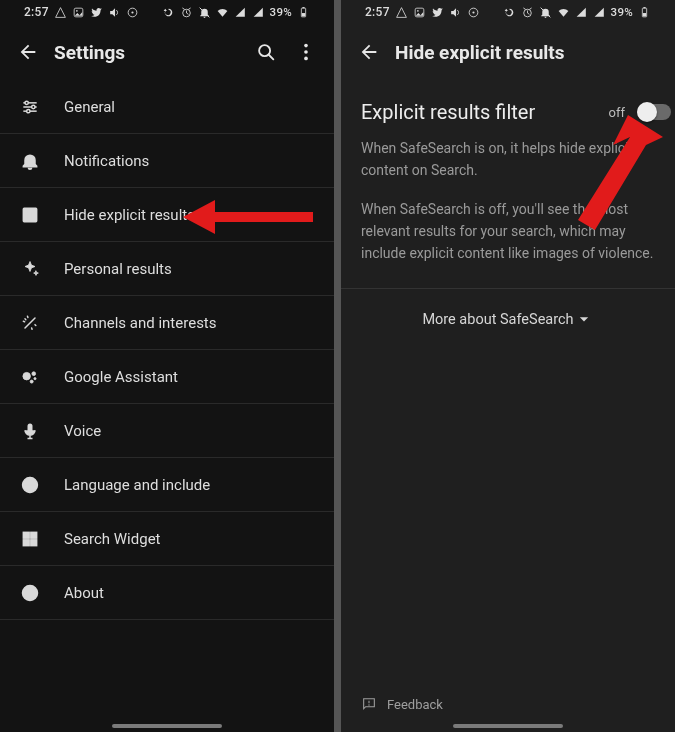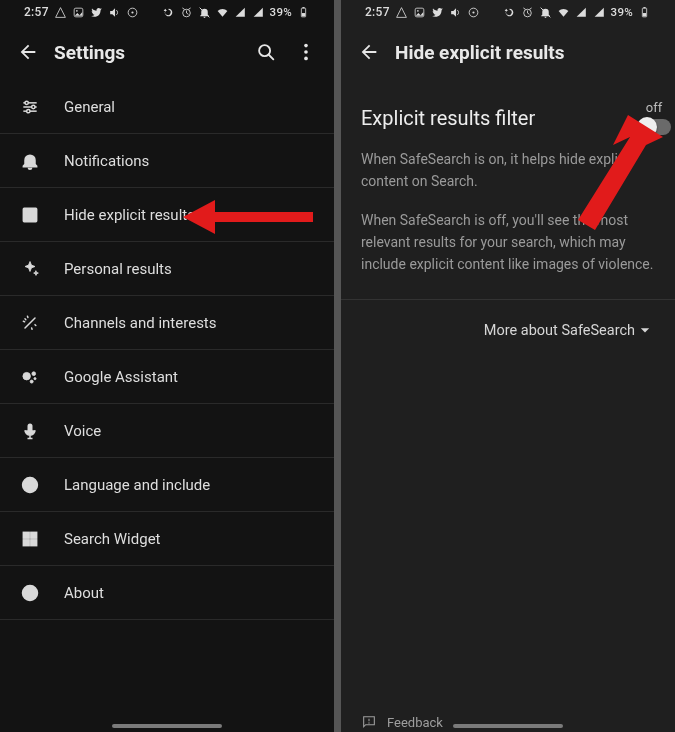--- a/index.html
+++ b/index.html
@@ -26,31 +26,31 @@
   .list { padding: 0 0 0 0; }
   .row { display: flex; align-items: center; height: 54px; padding: 0 18px 0 18px; border-bottom: 1px solid #2a2a2a; color: #dedede; font-size: 15px; }
   .row .ric { width: 24px; height: 24px; margin-right: 22px; display:flex; align-items:center; justify-content:center; }
   .row .ric svg { width:20px; height:20px; fill:#d9d9d9; stroke:#d9d9d9; }
   .row .rlabel { flex:1; }
 
   
   .section { padding: 20px 4px 0 20px; color:#d8d8d8; }
   .sec-head { display:flex; align-items:center; justify-content:space-between; margin-bottom: 14px; }
   .sec-title { font-size: 20px; color:#ededed; font-weight:400; }
-  .toggle-wrap { display:flex; align-items:center; gap:4px;flex-direction:column; }
+  .toggle-wrap { display:flex; align-items:center; gap:12px; }
   .toggle-label { font-size: 13px; color:#bdbdbd; }
   .switch { width: 34px; height: 16px; background:#6a6a6a; border-radius: 10px; position:relative; }
   .switch .knob { position:absolute; left:0; top:-2px; width:20px; height:20px; background:#eee; border-radius:50%; box-shadow:0 1px 2px rgba(0,0,0,.5); }
   .para { font-size: 14px; line-height: 1.55; color:#9a9a9a; margin-bottom: 18px; }
   .hr { border:0; border-top:1px solid #333; margin: 24px -20px 0 -20px; }
 
-  .expander { display:flex; align-items:center; justify-content:flex-end; padding: 20px 20px; color:#d6d6d6; font-size:14.5px; }
+  .expander { display:flex; align-items:center; justify-content:center; padding: 20px 20px; color:#d6d6d6; font-size:14.5px; }
   .expander svg { width:20px; height:20px; fill:#d6d6d6; }
 
-  .feedback { position:absolute; bottom:2px; left:20px; display:flex; align-items:center; gap:10px; color:#9e9e9e; font-size:13px; }
+  .feedback { position:absolute; bottom:20px; left:20px; display:flex; align-items:center; gap:10px; color:#9e9e9e; font-size:13px; }
   .feedback svg { width:16px; height:16px; fill:#9e9e9e; }
 
   .navhint { position:absolute; bottom:4px; left:50%; transform:translateX(-50%); width:110px; height:4px; background:#7a7a7a; border-radius:3px; }
 
   
   .arrow { position:absolute; z-index:50; pointer-events:none; }
   .arrow svg { display:block; }
 </style>
 </head>
 <body>

